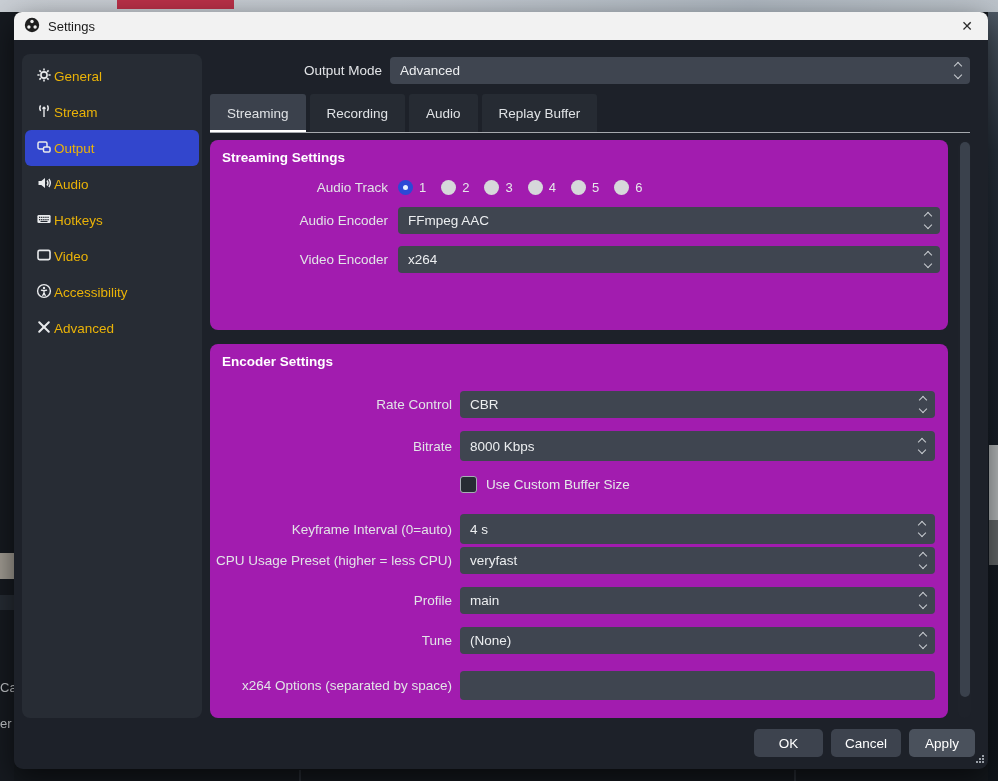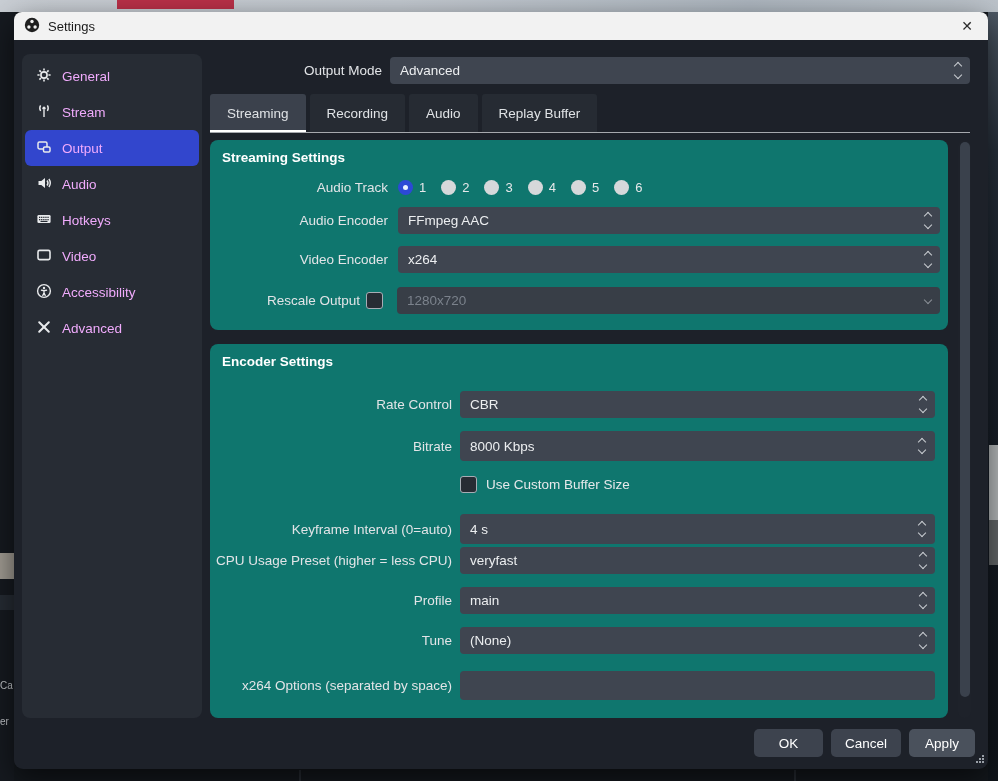--- a/index.html
+++ b/index.html
@@ -11,59 +11,59 @@
     color:#e6e8ea; font-size:13.5px;
     -webkit-font-smoothing:antialiased;
   }
   
   .bg-top { position:absolute; left:0; top:0; width:998px; height:12px;
     background:linear-gradient(90deg,#c9ced4,#c3c9d0 40%,#aeb7c0 75%,#bcc3ca); }
   .bg-red-bar { position:absolute; left:117px; top:0; width:117px; height:9px; background:#ba3048; }
   .bg-left { position:absolute; left:0; top:12px; width:14px; height:769px; background:#161a20; }
   .bg-left-patch1 { position:absolute; left:0; top:553px; width:14px; height:26px; background:#a29d94; }
   .bg-left-patch2 { position:absolute; left:0; top:595px; width:14px; height:15px; background:#262c34; }
-  .bg-frag { position:absolute; left:0; width:14px; overflow:hidden; color:#c3c6ca; font-size:10px; white-space:nowrap; }
+  .bg-frag { position:absolute; left:0; width:14px; overflow:hidden; color:#c3c6ca; font-size:13px; white-space:nowrap; }
   .bg-frag.f1 { top:680px; } .bg-frag.f2 { top:716px; }
   .bg-right { position:absolute; left:988px; top:12px; width:10px; height:769px;
     background:linear-gradient(180deg,#4d5864 0%,#27303b 18%,#1b232d 40%,#141a22 70%,#10151b 100%); }
   .bg-right-patch1 { position:absolute; left:989px; top:445px; width:9px; height:75px; background:#b7bbbc; }
   .bg-right-patch2 { position:absolute; left:989px; top:520px; width:9px; height:45px; background:#64686a; }
   .bg-bottom-div { position:absolute; top:770px; width:2px; height:11px; background:#272c33; }
 
   
   .dialog { position:absolute; left:14px; top:12px; width:974px; height:757px;
     background:#1d2129; border-radius:9px; box-shadow:0 10px 30px rgba(0,0,0,.6); }
   .titlebar { height:28px; background:#f2f2f2; border-radius:8px 8px 0 0;
     display:flex; align-items:center; padding:0 10px; gap:8px; }
   .titlebar .t-title { color:#1a1a1a; font-size:13px; }
   .titlebar .close { margin-left:auto; width:22px; height:22px; display:flex; align-items:center;
     justify-content:center; color:#2b2b2b; font-size:14px; cursor:default; }
   .dlg-body { position:absolute; top:28px; left:0; right:0; bottom:0; }
 
   
   .sidebar { position:absolute; left:8px; top:14px; width:180px; height:664px;
     background:#272c34; border-radius:8px; padding-top:4px; }
-  .side-item { height:36px; margin:0 3px; display:flex; align-items:center; gap:10px;
-    padding:0 11px; border-radius:6px; color:#f0abfc; }
+  .side-item { height:36px; margin:0 3px; display:flex; align-items:center; gap:2px;
+    padding:0 11px; border-radius:6px; color:#eab308; }
   .side-item.active { background:#3246cd; }
   .side-item svg { flex:none; }
 
   
   .row-outputmode { position:absolute; left:196px; top:17px; width:760px; height:27px;
     display:flex; align-items:center; }
   .row-outputmode .lbl { width:180px; padding-right:8px; text-align:right; color:#e2e4e7; flex:none; }
   .tabs { position:absolute; left:196px; top:54px; height:38px; display:flex; gap:4px; }
   .tab { padding:0 17px; display:flex; align-items:center; background:#262b33;
     color:#dfe2e5; border-radius:3px 3px 0 0; position:relative; }
   .tab.active { background:#3b414c; }
   .tab.active::after { content:""; position:absolute; left:0; right:0; bottom:0; height:2px; background:#ffffff; }
   .tab-line { position:absolute; left:196px; top:92px; width:760px; height:1px; background:#c9ccd0; opacity:.8; }
 
   
-  .panel { position:absolute; left:196px; width:738px; background:#0f766e; border-radius:8px; }
+  .panel { position:absolute; left:196px; width:738px; background:#a21caf; border-radius:8px; }
   .panel.streaming { top:100px; height:190px; }
   .panel.encoder { top:304px; height:374px; }
   .panel-title { position:absolute; left:12px; top:10px; font-weight:bold; color:#ffffff; }
 
   .srow, .erow { position:absolute; left:0; display:flex; align-items:center; }
   .srow { right:8px; height:27px; }
   .erow { right:13px; height:27px; }
   .srow .lbl { width:188px; padding-right:10px; text-align:right; color:#e2e4e7; flex:none; }
   .srow .lbl.narrow { width:150px; padding-right:0; }
   .erow .lbl { width:250px; padding-right:8px; text-align:right; color:#e2e4e7; flex:none; }
@@ -289,30 +289,20 @@
         <span class="lbl">Video Encoder</span>
         <div class="combo">
           <span>x264</span>
           <span class="spin">
               <i class="chev up"></i>
               <i class="chev down"></i>
             </span>
         </div>
       </div>
 
-      <div class="srow" style="top:147px;">
-        <span class="lbl narrow">Rescale Output</span>
-        <span class="checkbox" style="margin:0 14px 0 6px;"></span>
-        <div class="combo disabled">
-          <span>1280x720</span>
-          <span class="spin">
-              <i class="chev down" style="border-color:#8b9097;"></i>
-            </span>
-        </div>
-      </div>
     </div>
 
     <div class="panel encoder">
       <div class="panel-title">Encoder Settings</div>
 
       <div class="erow" style="top:47px;">
         <span class="lbl">Rate Control</span>
         <div class="combo">
           <span>CBR</span>
           <span class="spin">

